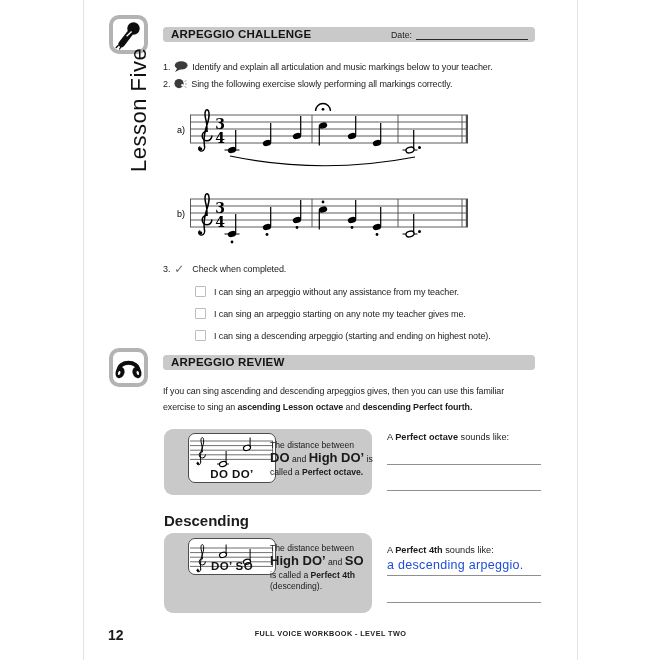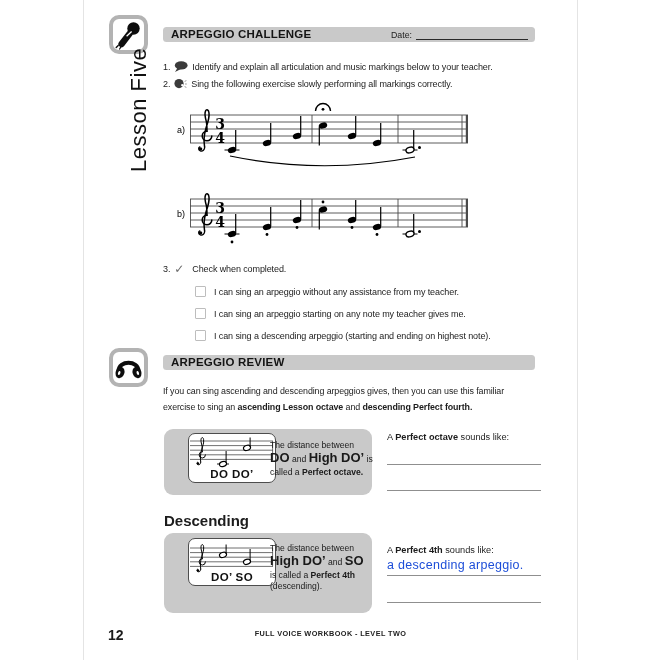--- a/index.html
+++ b/index.html
@@ -287,21 +287,21 @@
     </div>
   </div>
 
   <div class="prompt" style="top:432px"><span>A </span><span class="b">Perfect octave</span><span> sounds like:</span></div>
   <div class="ans-line" style="top:464px"></div>
   <div class="ans-line" style="top:490px"></div>
 
   <div class="desc-label">Descending</div>
 
   <div class="card" style="top:533px;height:80px">
-    <div class="mini-box" style="top:5px;height:48px">
+    <div class="mini-box" style="top:5px;height:37px">
       <svg width="85" height="36" viewBox="0 0 85 36" style="position:absolute;left:0;top:4px">
         <g stroke="#4a4a4a" stroke-width="0.8">
           <line x1="1" y1="5" x2="84" y2="5"></line>
             <line x1="1" y1="9.6" x2="84" y2="9.6"></line>
           <line x1="1" y1="14.2" x2="84" y2="14.2"></line>
             <line x1="1" y1="18.8" x2="84" y2="18.8"></line>
           <line x1="1" y1="23.4" x2="84" y2="23.4"></line>
           <line x1="83.6" y1="5" x2="83.6" y2="23.4"></line>
         </g>
         <use href="#clef" transform="translate(10,5) scale(0.66)"></use>

